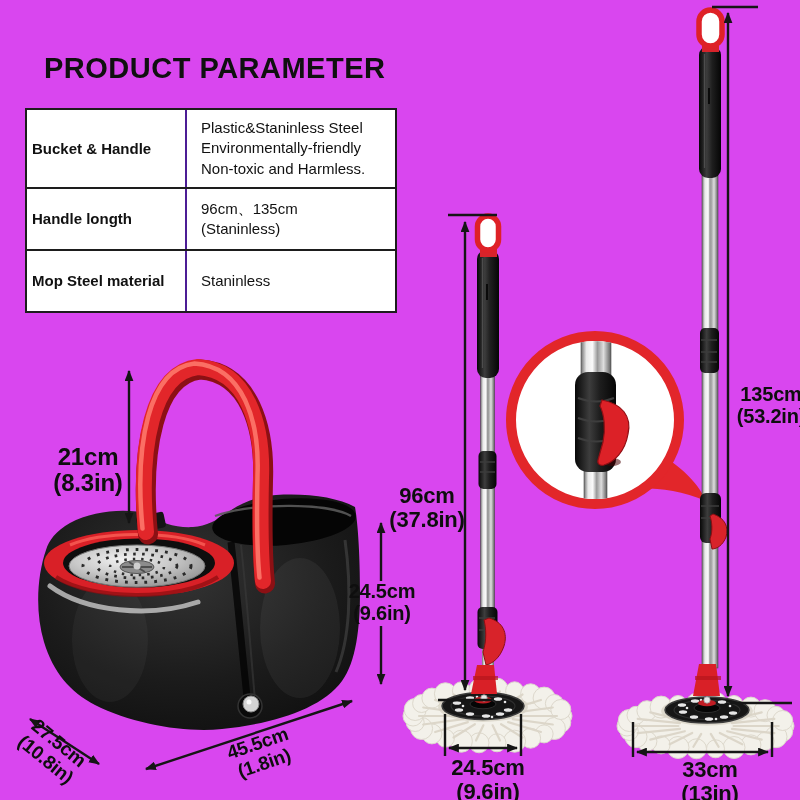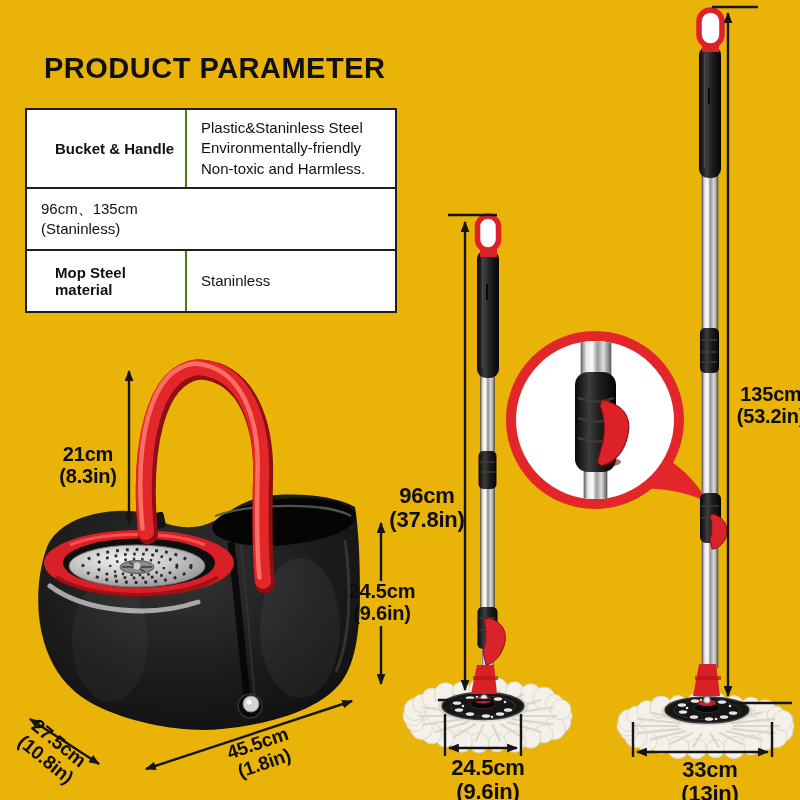--- a/index.html
+++ b/index.html
@@ -1,34 +1,34 @@
 <!DOCTYPE html>
 <html><head>
 <meta charset="utf-8">
 <style>
   html,body{margin:0;padding:0;background:#fff;}
-  #page{position:relative;width:800px;height:800px;background:#eab308;overflow:hidden;
+  #page{position:relative;width:800px;height:800px;background:#d946ef;overflow:hidden;
         font-family:"Liberation Sans",sans-serif;color:#111;}
   #title{position:absolute;left:44px;top:52px;font-size:29px;font-weight:800;
          letter-spacing:.5px;color:#101010;}
   
   #ptable{position:absolute;left:25px;top:108px;width:372px;border:2px solid #1d1d1d;
           background:#fff;box-sizing:border-box;}
   .prow{display:flex;border-bottom:2px solid #1d1d1d;}
   .prow:last-child{border-bottom:none;}
-  .pcell-label{width:160px;min-width:160px;border-right:2px solid #4d7c0f;display:flex;
-          align-items:center;padding:8px 4px 8px 28px;font-weight:700;font-size:15px;box-sizing:border-box;}
+  .pcell-label{width:160px;min-width:160px;border-right:2px solid #4c1d95;display:flex;
+          align-items:center;padding:8px 4px 8px 5px;font-weight:700;font-size:15px;box-sizing:border-box;}
   .pcell-value{flex:1;display:flex;align-items:center;padding:8px 4px 8px 14px;font-size:15px;
           line-height:1.35;white-space:pre-line;box-sizing:border-box;}
   .r1{min-height:61px;} .r2{min-height:60px;} .r3{min-height:60px;}
   
   .dim{position:absolute;text-align:center;color:#0e0e0e;font-weight:700;line-height:1.08;
        letter-spacing:-.2px;white-space:nowrap;}
   .dim span{display:block;}
-  #dim-bucket-handle-height{left:46px;top:444px;width:84px;font-size:20px;}
+  #dim-bucket-handle-height{left:46px;top:444px;width:84px;font-size:24px;}
   #dim-bucket-height{left:343px;top:581px;width:78px;font-size:20px;}
   #dim-bucket-depth{left:6px;top:731px;width:92px;font-size:19px;transform:rotate(39deg);}
   #dim-bucket-width{left:212px;top:733px;width:98px;font-size:19px;transform:rotate(-19deg);}
   #dim-short-mop-height{left:386px;top:458px;width:82px;font-size:22px;margin-top:26px;}
   #dim-short-mop-head{left:444px;top:756px;width:88px;font-size:22px;}
   #dim-tall-mop-height{left:729px;top:384px;width:84px;font-size:20px;}
   #dim-tall-mop-head{left:666px;top:758px;width:88px;font-size:22px;}
   
   .measure{stroke:#151515;stroke-width:2.4;fill:none;}
   .fluffbump{fill:#f3f1ea;stroke:#ddd8cc;stroke-width:1;}
@@ -42,20 +42,21 @@
   <div id="title">PRODUCT PARAMETER</div>
 
   <div id="ptable">
     <div class="prow r1">
       <div class="pcell-label">Bucket &amp; Handle</div>
       <div class="pcell-value">Plastic&amp;Staninless Steel
 Environmentally-friendly
 Non-toxic and Harmless.</div>
     </div>
     <div class="prow r2">
+      <div class="pcell-label">Handle longth</div>
       <div class="pcell-value">96cm、135cm
 (Staninless)</div>
     </div>
     <div class="prow r3">
       <div class="pcell-label">Mop Steel material</div>
       <div class="pcell-value">Staninless</div>
     </div>
   </div>
 
   <svg width="800" height="800" viewBox="0 0 800 800" style="position:absolute;left:0;top:0;">

